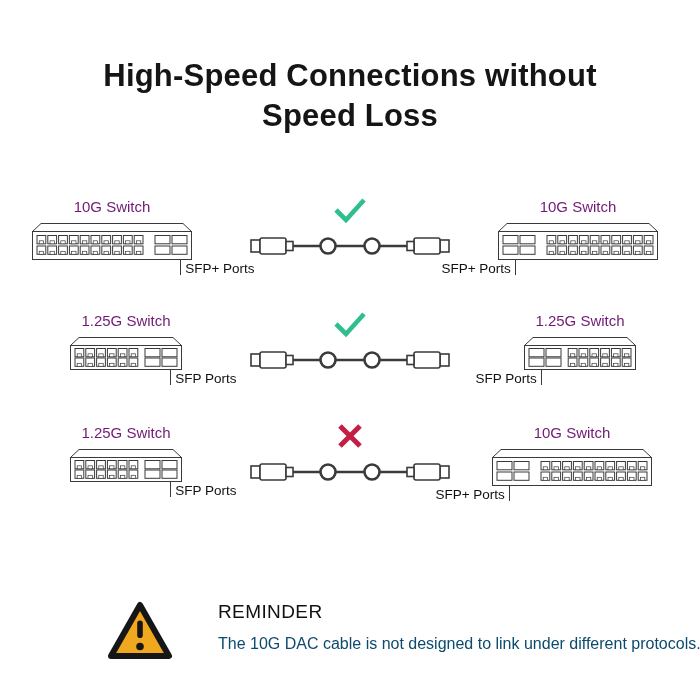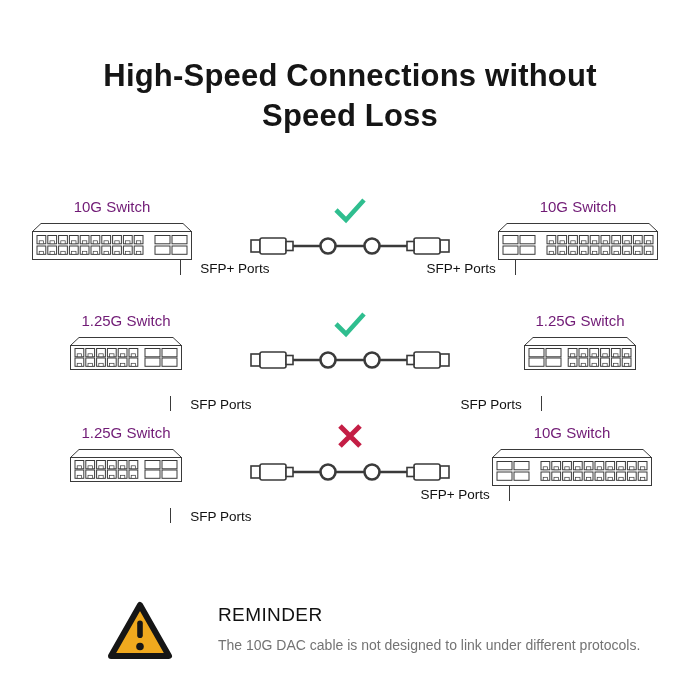--- a/index.html
+++ b/index.html
@@ -22,35 +22,35 @@
   .row{position:absolute;left:0;width:700px;height:0;}
 
   .switch-group{position:absolute;top:0;}
   .switch-label{
     width:100%;text-align:center;font-size:15px;line-height:18px;height:18px;
     margin-bottom:6px;color:#701a75;white-space:nowrap;
   }
   .switch-art{display:block;line-height:0;}
   .switch-art svg{display:block;}
 
-  .port-callout{position:absolute;display:flex;align-items:flex-end;gap:19px;}
+  .port-callout{position:absolute;display:flex;align-items:flex-end;gap:4px;}
   .big .port-callout{top:62px;}
-  .small .port-callout{top:58px;margin-top:26px;}
+  .small .port-callout{top:58px;}
   .callout-right{left:calc(100% - 12px);}
   .callout-left{right:calc(100% - 18px);flex-direction:row-reverse;}
   .tick{width:1.2px;height:15px;background:var(--line);flex:none;}
   .callout-text{font-size:13.5px;line-height:1;white-space:nowrap;color:#111;}
 
   .center{position:absolute;top:-3px;display:flex;flex-direction:column;align-items:center;gap:5px;}
   .result-box{height:30px;display:flex;align-items:center;justify-content:center;}
 
   .reminder{position:absolute;top:588px;left:106px;display:flex;align-items:flex-end;gap:44px;}
   .reminder-icon{margin-top:12px;line-height:0;}
   .reminder-title{font-size:19px;letter-spacing:.4px;color:#111;margin:3px 0 11px 0;}
-  .reminder-line{font-size:14px;line-height:1.25;color:#737373;margin:0 4px 8px 0;white-space:nowrap;}
+  .reminder-line{font-size:16px;line-height:1.25;color:#0c4a6e;margin:0 4px 8px 0;white-space:nowrap;}
 </style>
 </head>
 <body>
 
 <div class="canvas">
 
   <h1 class="title">High-Speed Connections without Speed Loss</h1>
 
   <section class="row" style="top:198px;">
     <div class="switch-group big" style="left:32px;width:160px;">

